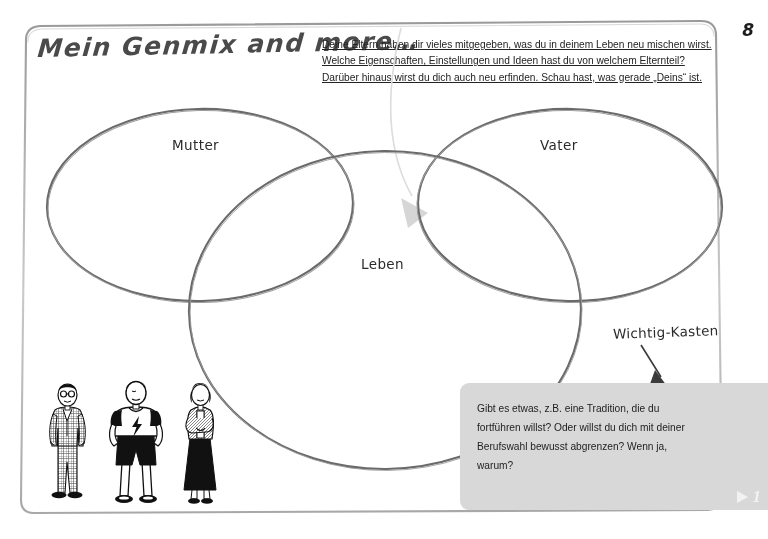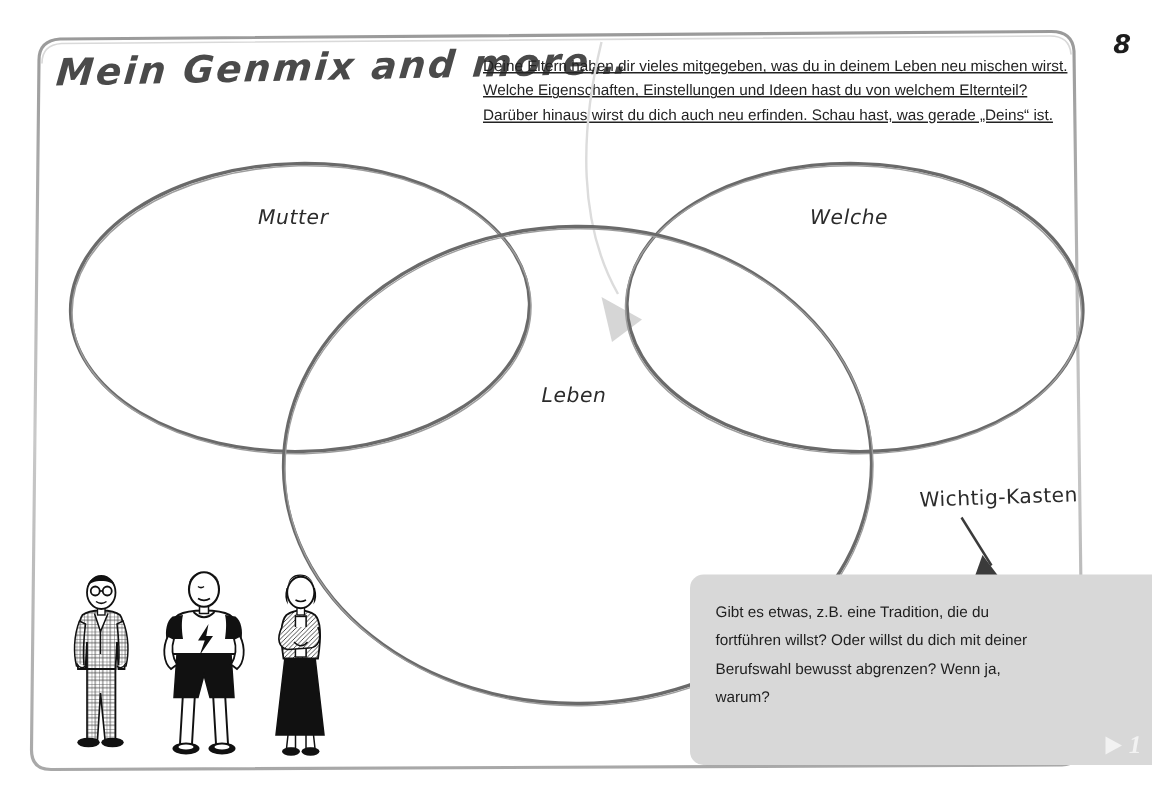--- a/index.html
+++ b/index.html
@@ -51,21 +51,20 @@
   
   .venn-svg{position:absolute;left:0;top:0;width:768px;height:539px;}
 
   .venn-label{
     position:absolute;
     font-family:"DejaVu Sans", sans-serif;
     font-size:13.5px;
     color:#2b2b2b;
     letter-spacing:0.4px;
     white-space:nowrap;
-    font-style:italic;
   }
   .lbl-mutter{left:172px;top:137px;}
   .lbl-vater {left:540px;top:137px;}
   .lbl-meins {left:361px;top:256px;}
 
   
   .wichtig-label{
     position:absolute;left:613px;top:324px;
     font-family:"DejaVu Sans", sans-serif;
     font-size:13.5px;
@@ -160,21 +159,21 @@
     <ellipse cx="569" cy="206.5" rx="152" ry="96" fill="none" stroke="#9d9d9d" stroke-width="1" transform="rotate(1.2 569 206)"></ellipse>
 
     <ellipse cx="385" cy="310" rx="196" ry="159" fill="none" stroke="#6a6a6a" stroke-width="2.2" transform="rotate(-0.6 385 310)"></ellipse>
     <ellipse cx="386" cy="311.5" rx="196" ry="159" fill="none" stroke="#9d9d9d" stroke-width="0.9" transform="rotate(-0.6 386 311)"></ellipse>
 
     <path d="M 641 345 L 661 377" stroke="#3b3b3b" stroke-width="1.6" fill="none"></path>
     <path d="M 655 370 L 667 386 L 650 384 Z" fill="#3b3b3b"></path>
   </svg>
 
   <div class="venn-label lbl-mutter">Mutter</div>
-  <div class="venn-label lbl-vater">Welche</div>
+  <div class="venn-label lbl-vater">Vater</div>
   <div class="venn-label lbl-meins">Leben</div>
 
   <div class="wichtig-label">Wichtig-Kasten</div>
 
   <div class="infobox">
     <div class="infobox-text">Gibt es etwas, z.B. eine Tradition, die du fortführen willst? Oder willst du dich mit deiner Berufswahl bewusst abgrenzen? Wenn ja, warum?</div>
     <div class="infobox-marker">
       <span class="marker-tri"></span>
       <span class="marker-num">1</span>
     </div>

